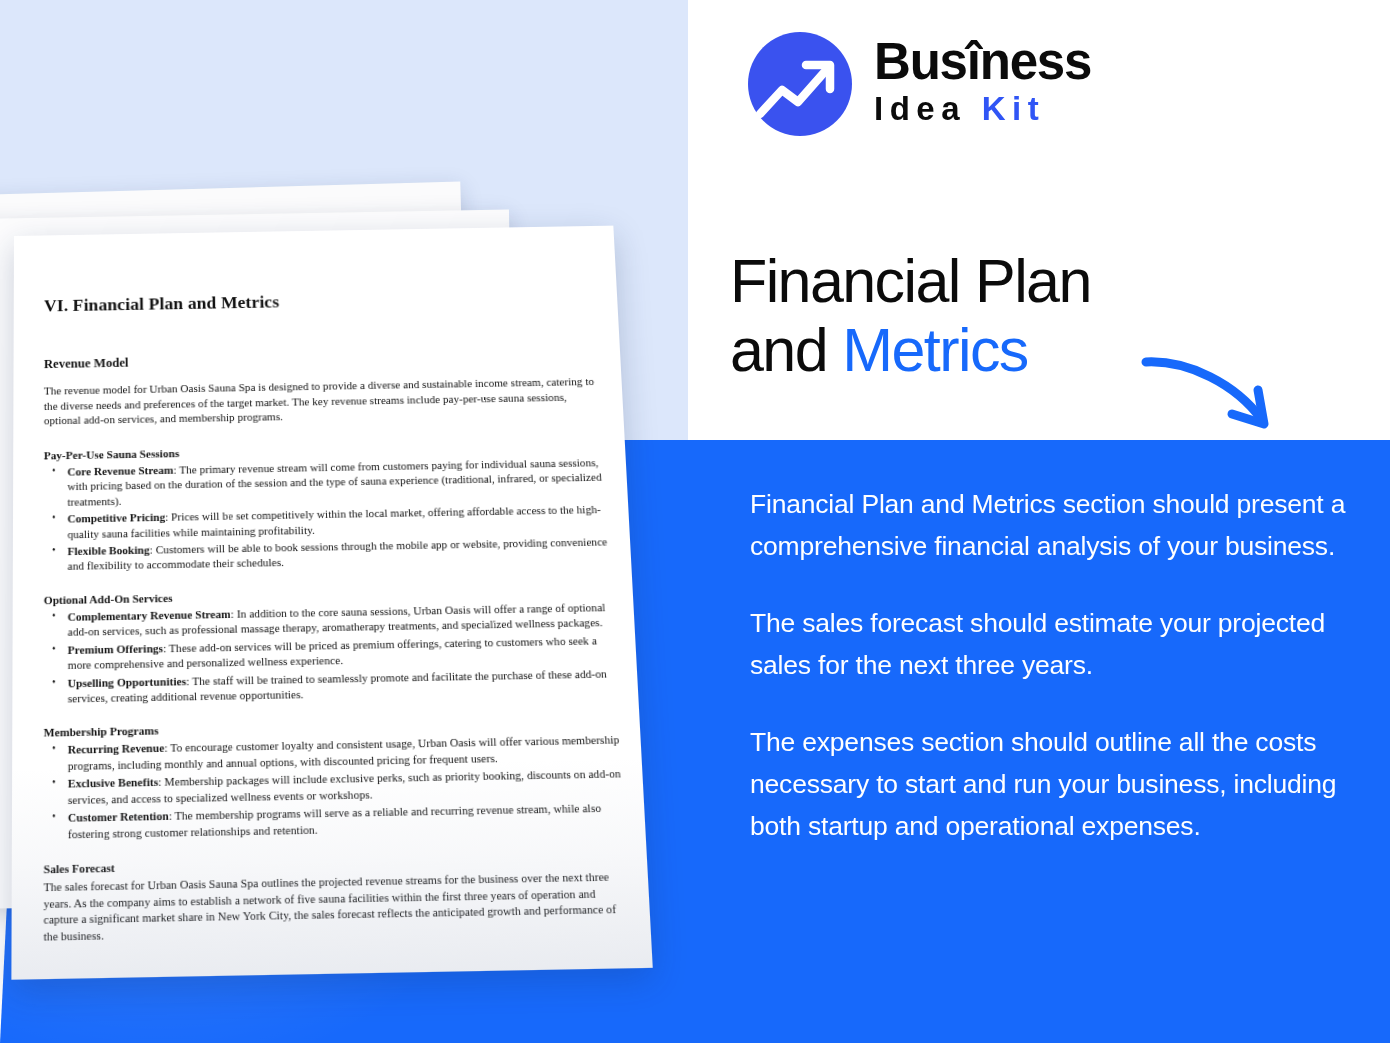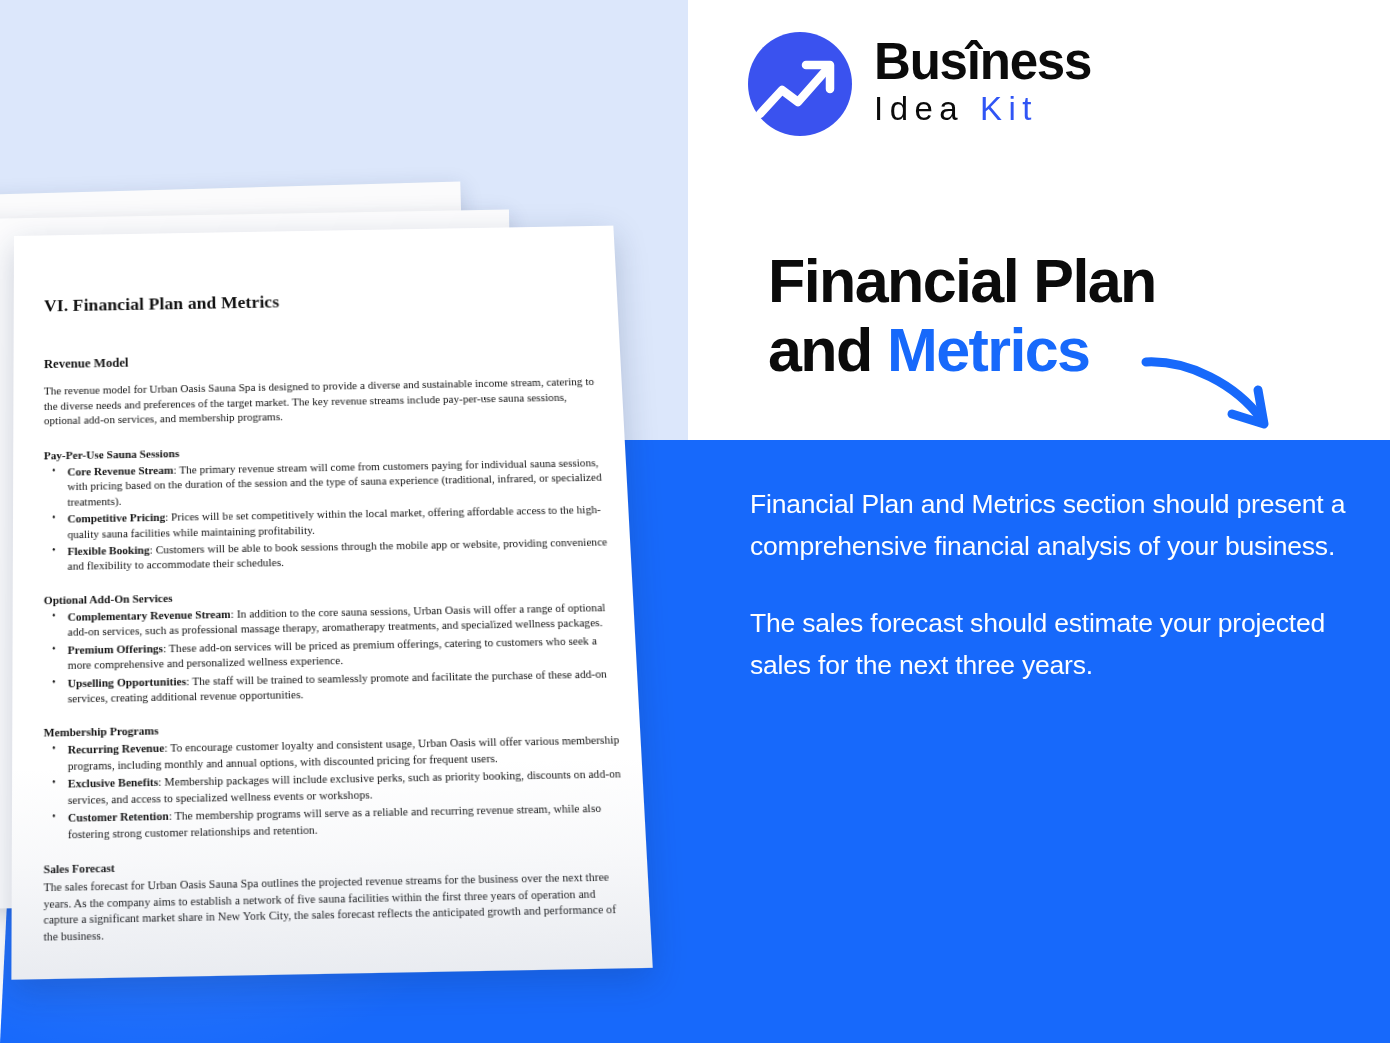--- a/index.html
+++ b/index.html
@@ -106,28 +106,28 @@
   .logo-mark{
     width:104px;height:104px;border-radius:50%;
     background:#3a52ef;position:relative;flex:0 0 auto;
   }
   .logo-mark svg{position:absolute;left:0;top:0;}
   .logo-words{display:flex;flex-direction:column;}
   .logo-line1{
     font-size:51px;font-weight:bold;color:#0b0b0b;letter-spacing:-1.2px;line-height:1.0;
   }
   .logo-line2{
-    font-size:33px;font-weight:normal;color:#0b0b0b;letter-spacing:6.5px;line-height:1.35;
+    font-size:33px;font-weight:bold;color:#0b0b0b;letter-spacing:6.5px;line-height:1.35;
   }
   .logo-line2 .kit{color:#3055f5;}
 
   
   .headline{
-    position:absolute;left:768px;top:247px;width:560px;
-    font-size:61px;font-weight:bold;line-height:1.13;letter-spacing:-1.6px;color:#0b0b0b;
+    position:absolute;left:730px;top:247px;width:560px;
+    font-size:61px;font-weight:normal;line-height:1.13;letter-spacing:-1.6px;color:#0b0b0b;
   }
   .headline .accent{color:#1769fb;}
 
   .headline-arrow{
     position:absolute;left:1140px;top:352px;width:150px;height:86px;
   }
 
   
   .blue-copy{
     position:absolute;left:750px;top:484px;width:600px;
@@ -207,15 +207,16 @@
   <div class="headline-arrow">
     <svg width="150" height="86" viewBox="0 0 150 86" aria-hidden="true">
       <path d="M6 10 C48 8, 96 32, 122 68" fill="none" stroke="#1769fb" stroke-width="9" stroke-linecap="round"></path>
       <path d="M92 62 L124 72 L118 38" fill="none" stroke="#1769fb" stroke-width="9" stroke-linecap="round" stroke-linejoin="round"></path>
     </svg>
   </div>
 
   <div class="blue-copy">
     <p>Financial Plan and Metrics section should present a comprehensive financial analysis of your business.</p>
     <p>The sales forecast should estimate your projected sales for the next three years.</p>
+    <p>The expenses section should outline all the costs necessary to start and run your business, including both startup and operational expenses.</p>
   </div>
 
 </div>
 
 </body></html>

